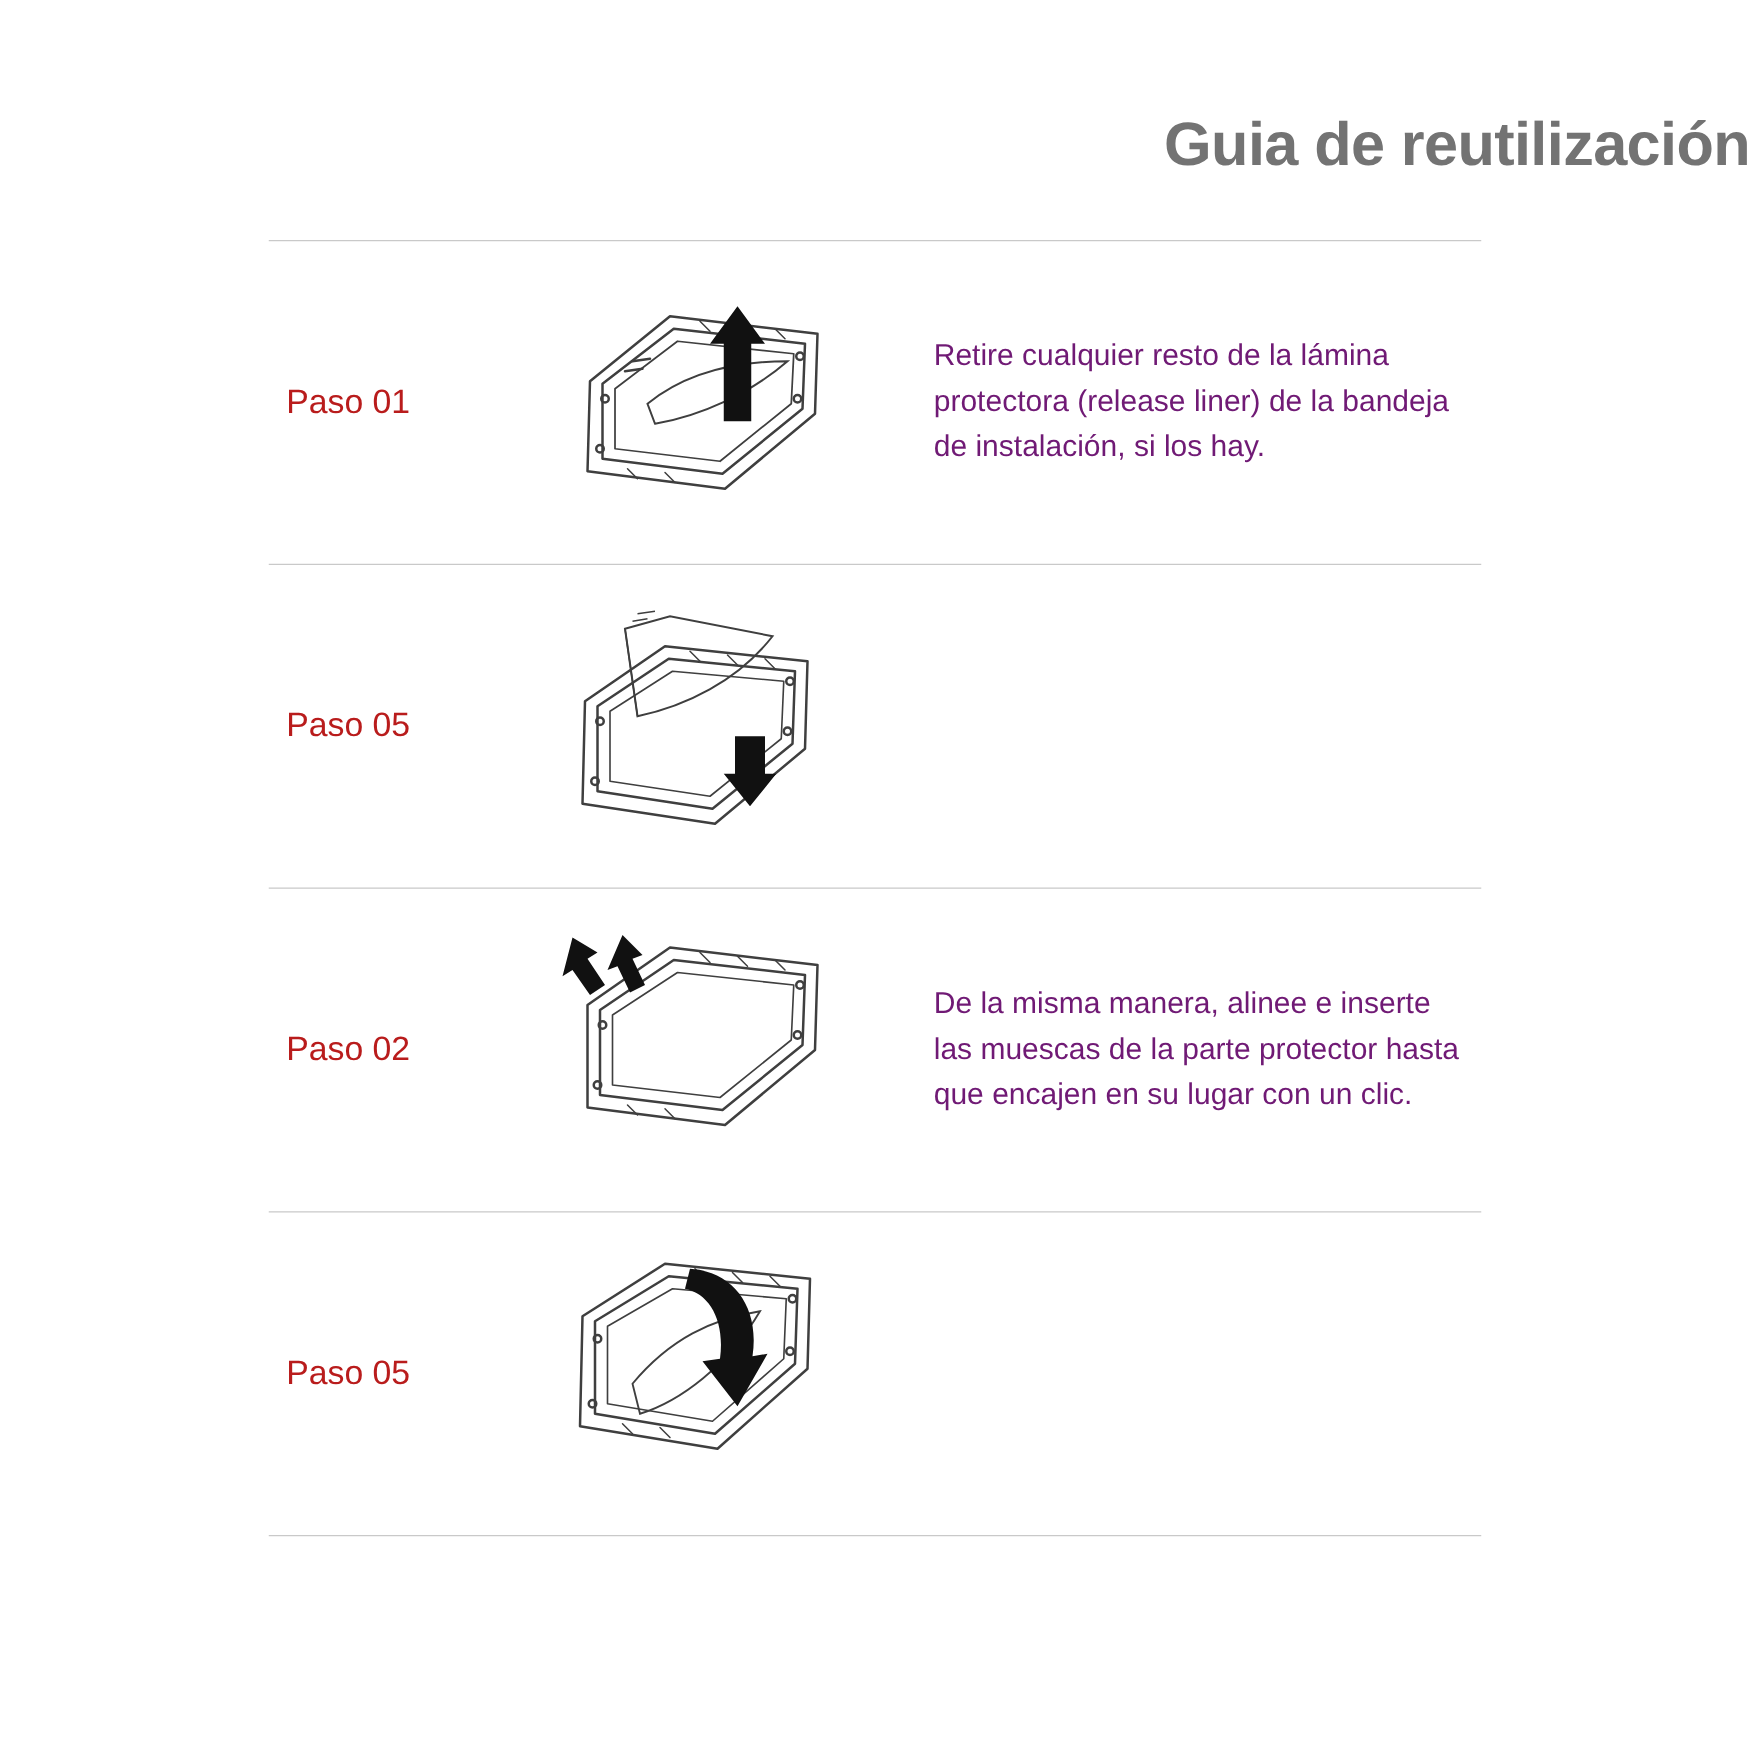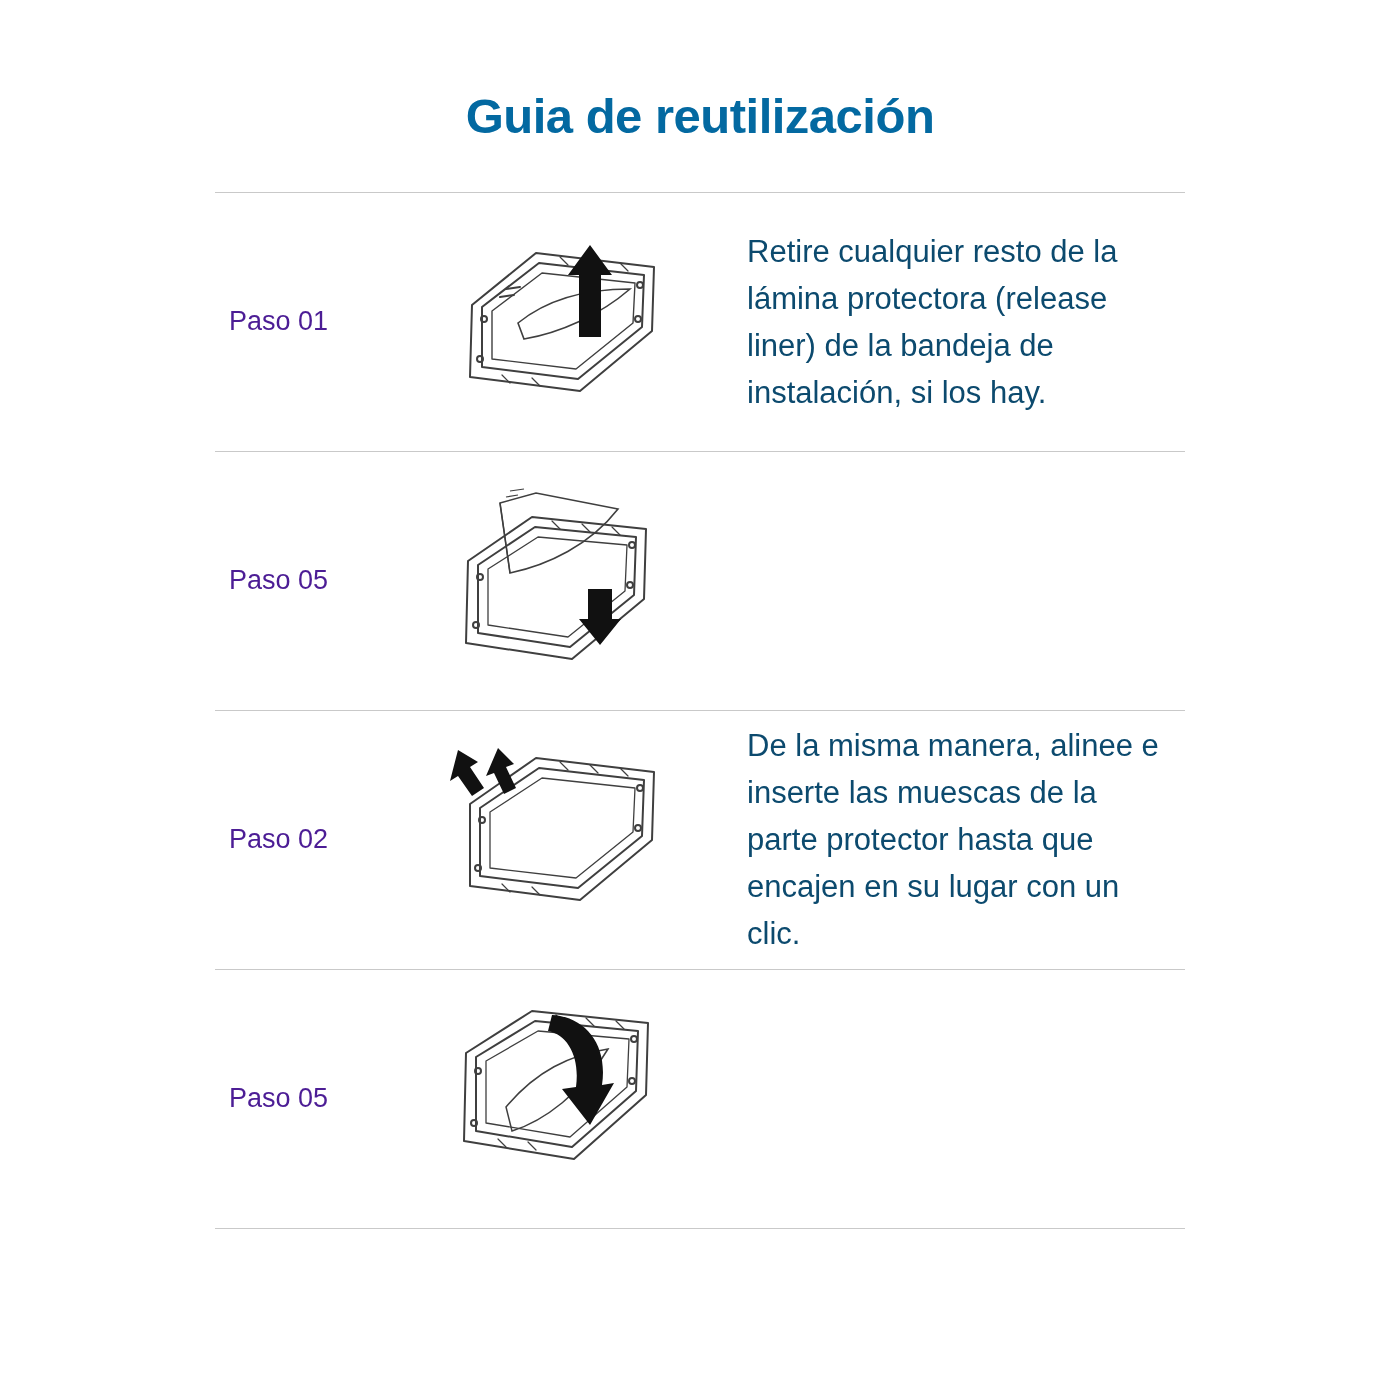--- a/index.html
+++ b/index.html
@@ -22,21 +22,22 @@
   }
   .title-block {
     padding-top: 88px;
     text-align: center;
   }
   .title-line {
     font-size: 49px;
     font-weight: bold;
     letter-spacing: -0.5px;
     line-height: 1.18;
-    color: #0369a1;
+    color: #737373;
+    text-align: right;
   }
   .steps {
     margin: 0 auto;
     width: 970px;
     padding-top: 46px;
   }
   .divider {
     height: 1px;
     background: #c9c9c9;
     width: 100%;
@@ -44,36 +45,36 @@
   .step-row {
     display: flex;
     align-items: center;
     min-height: 258px;
   }
   .step-label {
     width: 210px;
     flex: 0 0 210px;
     font-size: 27px;
     font-weight: 500;
-    color: #4c1d95;
+    color: #b91c1c;
     padding-left: 14px;
     box-sizing: border-box;
   }
   .step-figure {
     width: 290px;
     flex: 0 0 290px;
     display: flex;
     align-items: center;
     justify-content: center;
   }
   .step-text {
     flex: 1 1 auto;
-    font-size: 31px;
+    font-size: 24px;
     line-height: 1.52;
-    color: #0c4a6e;
+    color: #701a75;
     padding-left: 32px;
     padding-right: 10px;
     box-sizing: border-box;
   }
   svg { display: block; }
 </style>
 </head>
 <body>
 
 <div class="page">

